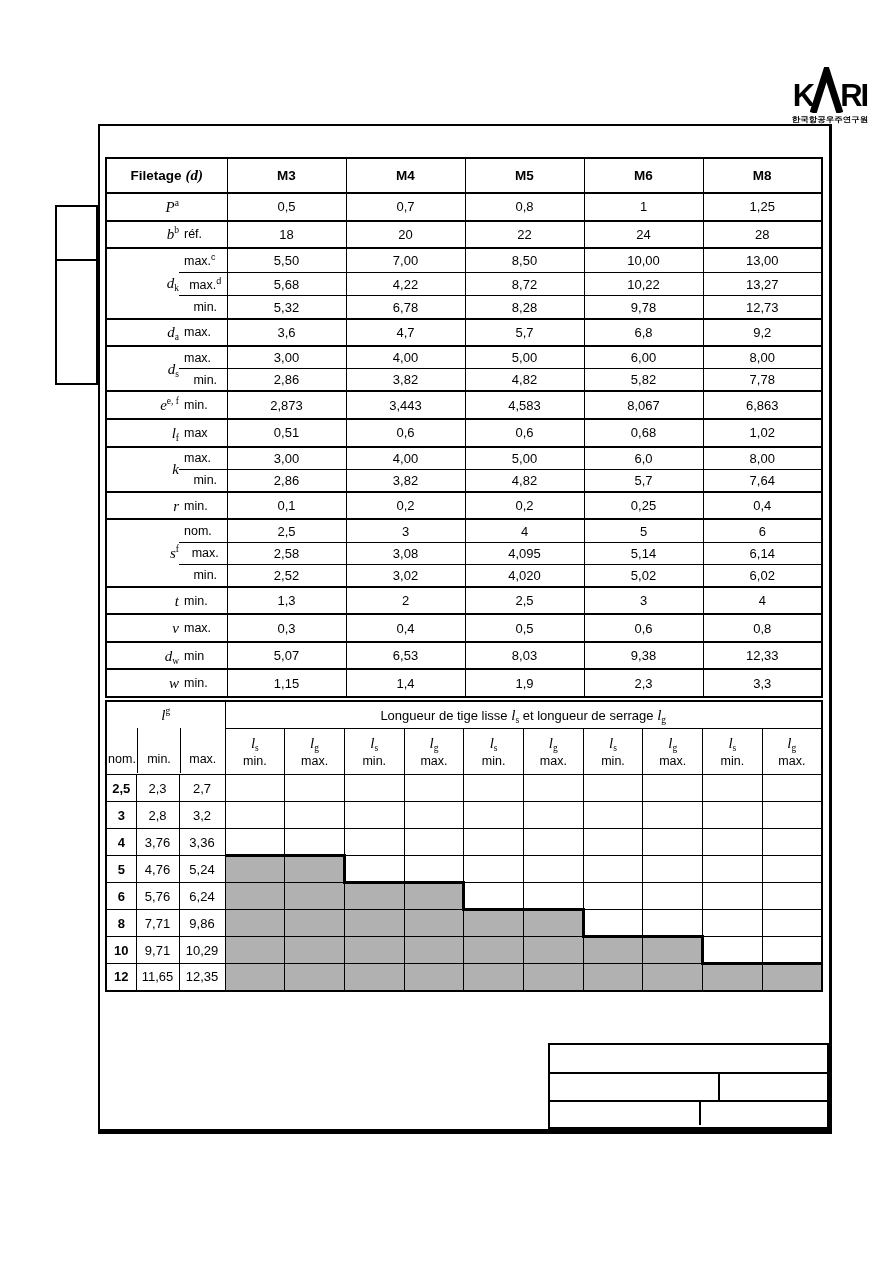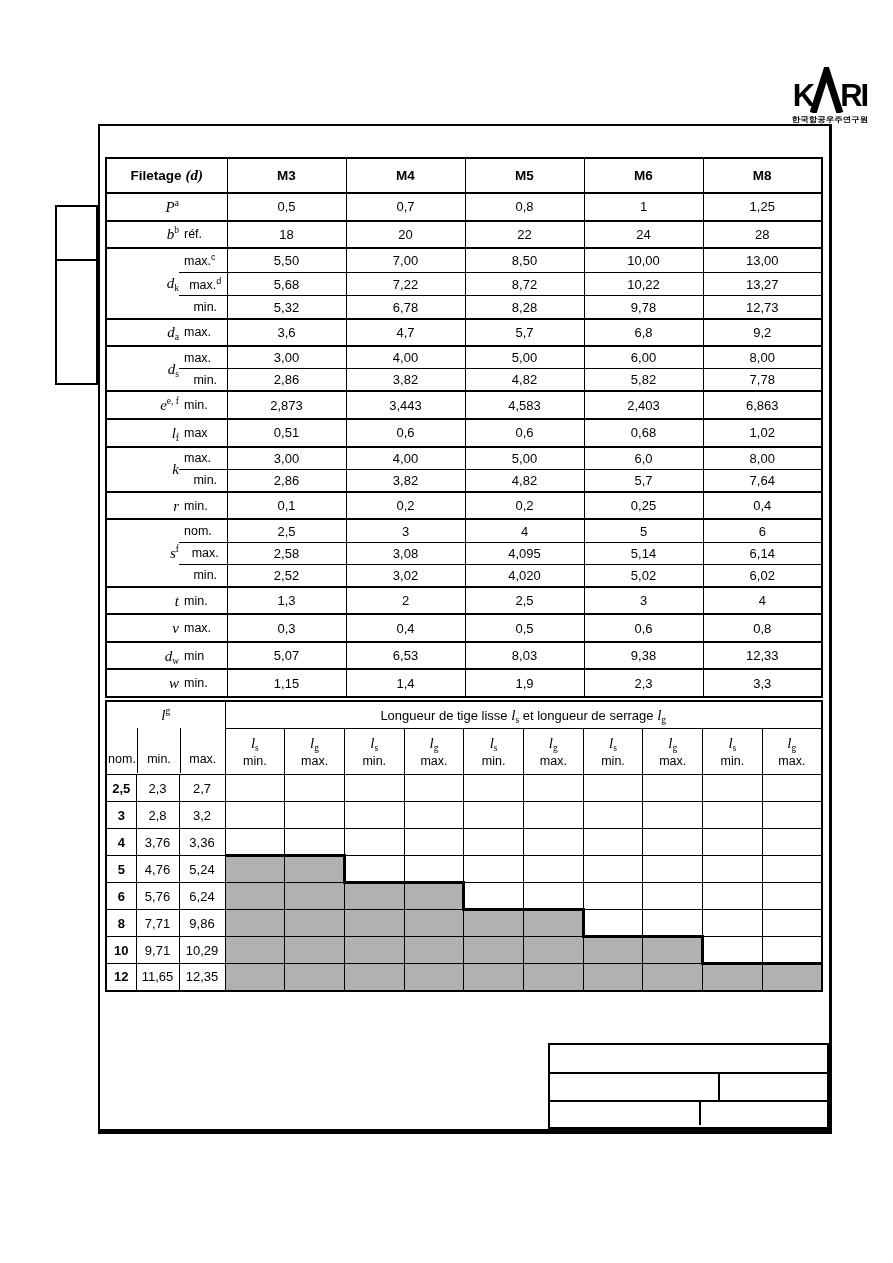--- a/index.html
+++ b/index.html
@@ -143,21 +143,21 @@
             <td class="qual">max.<sup>c</sup></td>
             <td class="val">5,50</td>
             <td class="val">7,00</td>
             <td class="val">8,50</td>
             <td class="val">10,00</td>
             <td class="val">13,00</td>
           </tr>
           <tr class="sub-row">
             <td class="qual">max.<sup>d</sup></td>
             <td class="val">5,68</td>
-            <td class="val">7,22</td>
+            <td class="val">4,22</td>
             <td class="val">8,72</td>
             <td class="val">10,22</td>
             <td class="val">13,27</td>
           </tr>
           <tr class="sub-row">
             <td class="qual">min.</td>
             <td class="val">5,32</td>
             <td class="val">6,78</td>
             <td class="val">8,28</td>
             <td class="val">9,78</td>
@@ -188,21 +188,21 @@
             <td class="val">4,82</td>
             <td class="val">5,82</td>
             <td class="val">7,78</td>
           </tr>
           <tr class="grp-first">
             <td class="sym" rowspan="1"><span class="sy">e<sup>e, f</sup></span></td>
             <td class="qual">min.</td>
             <td class="val">2,873</td>
             <td class="val">3,443</td>
             <td class="val">4,583</td>
-            <td class="val">2,403</td>
+            <td class="val">8,067</td>
             <td class="val">6,863</td>
           </tr>
           <tr class="grp-first">
             <td class="sym" rowspan="1"><span class="sy">l<sub>f</sub></span></td>
             <td class="qual">max</td>
             <td class="val">0,51</td>
             <td class="val">0,6</td>
             <td class="val">0,6</td>
             <td class="val">0,68</td>
             <td class="val">1,02</td>

